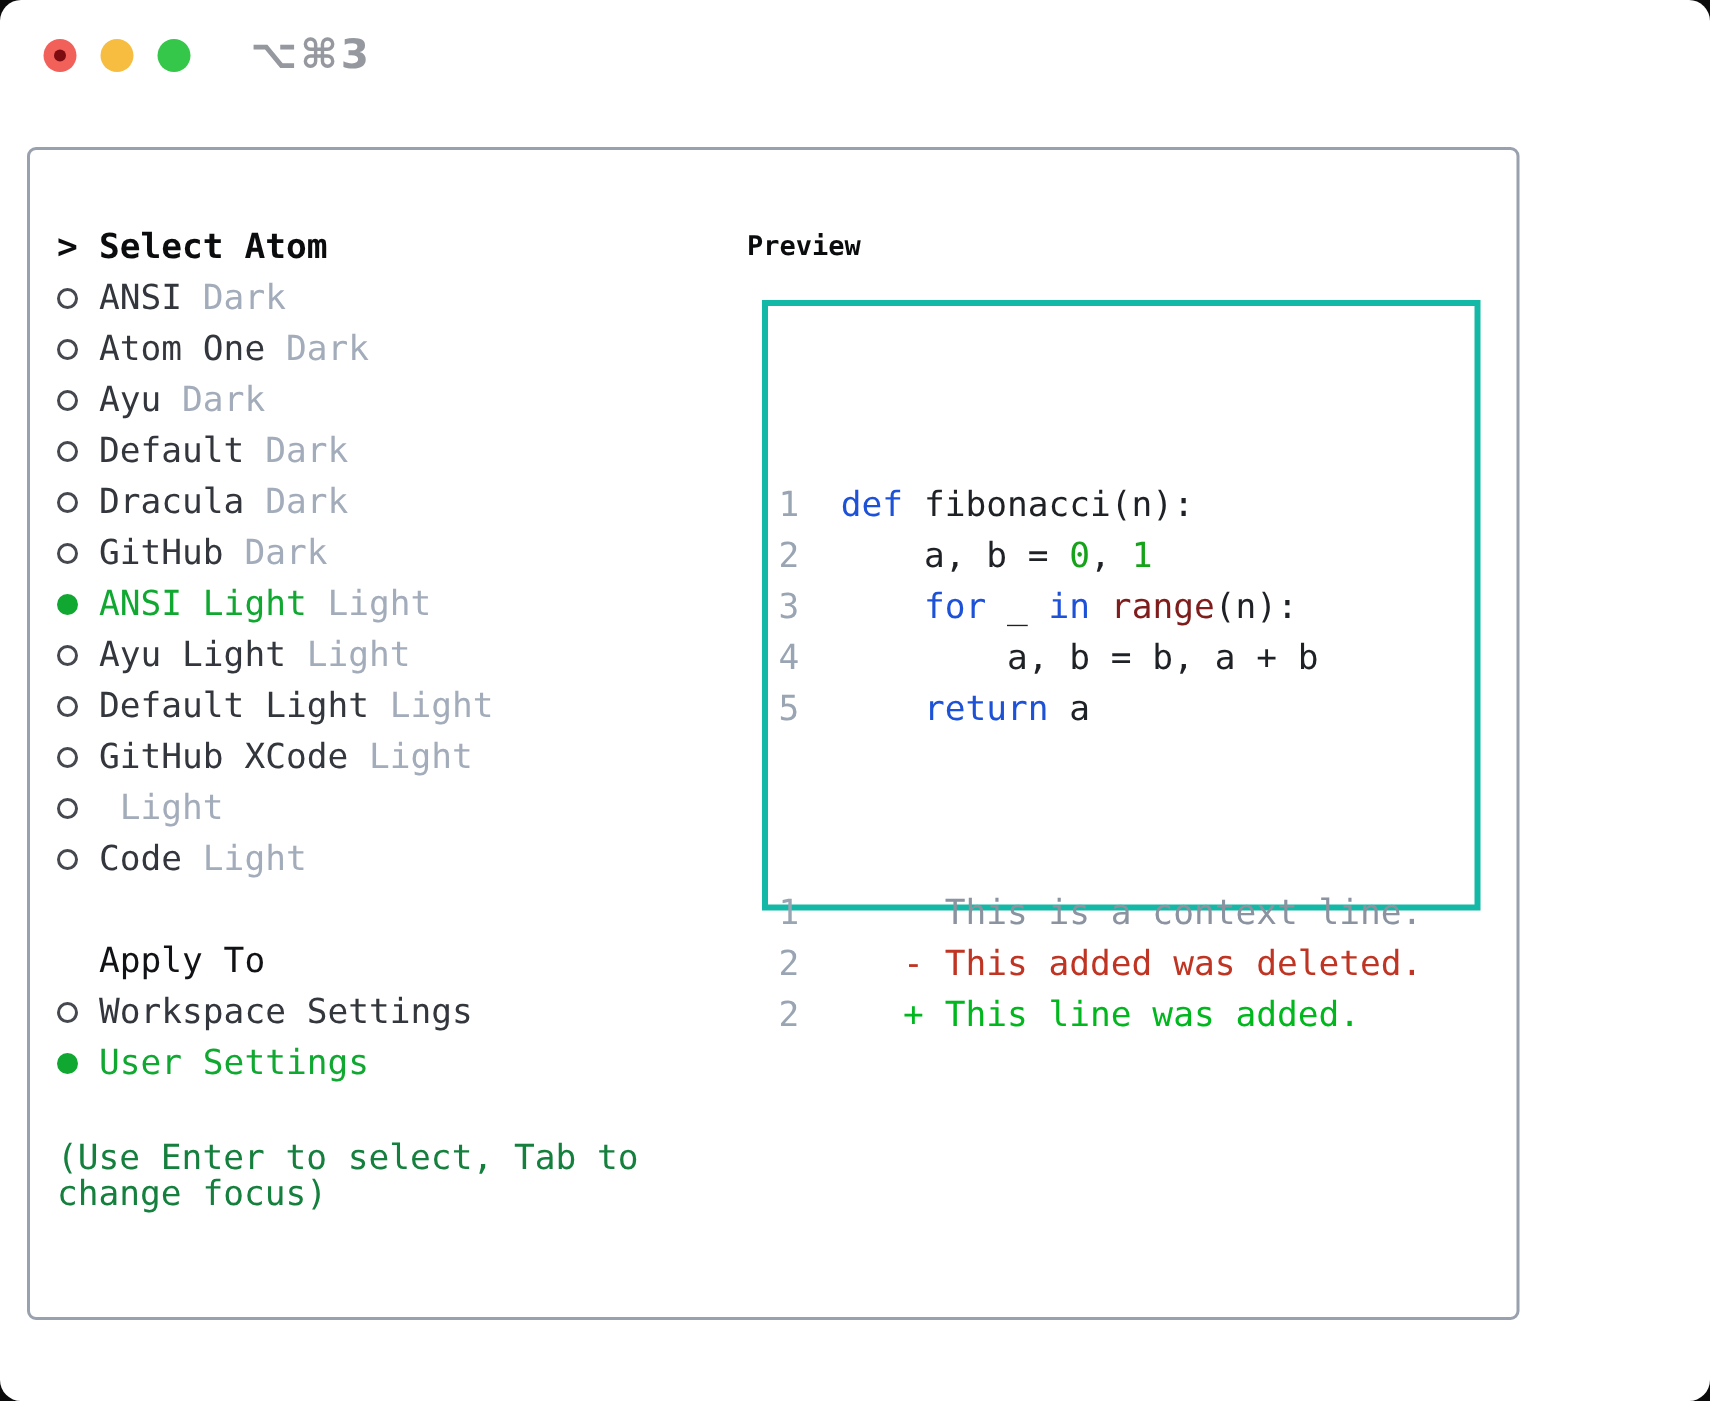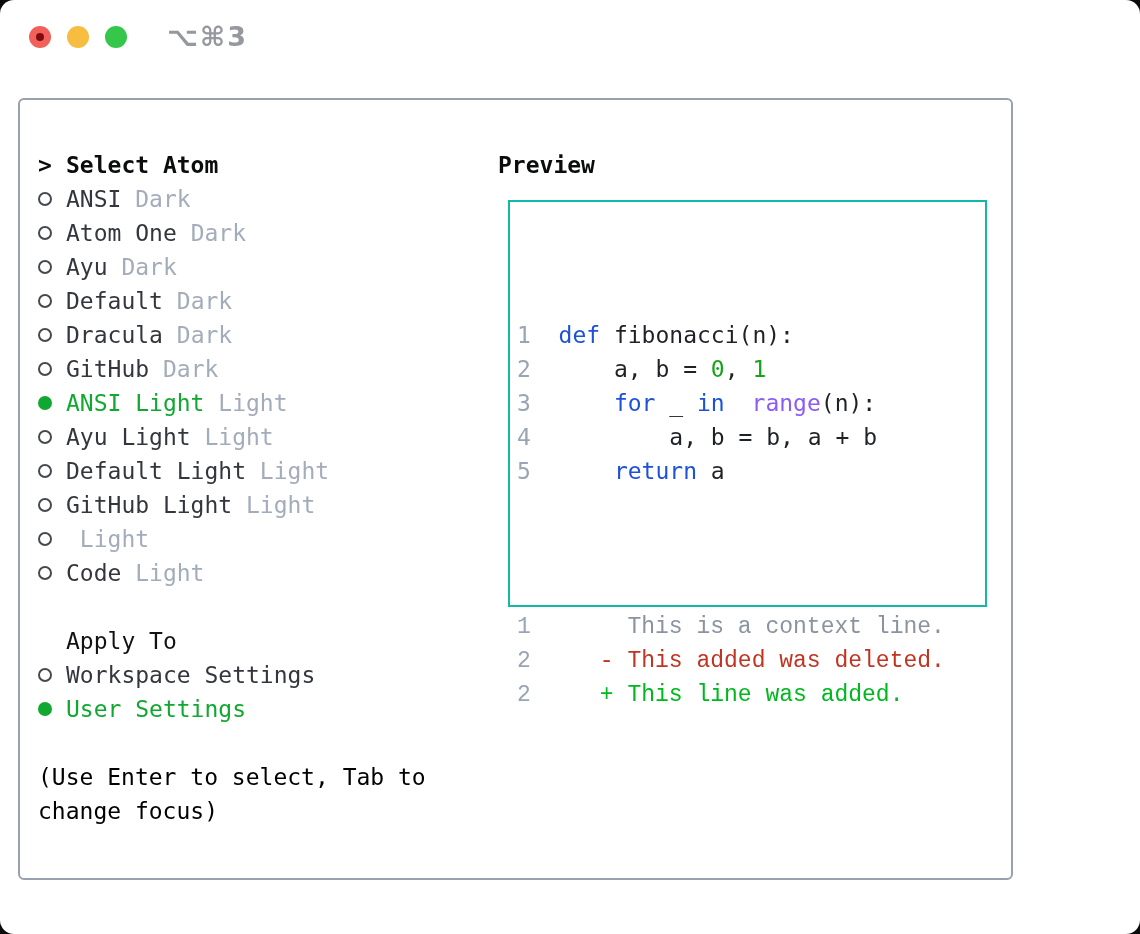--- a/index.html
+++ b/index.html
@@ -35,39 +35,39 @@
   .circle{width:14px;height:14px;border:2px solid #45494f;border-radius:50%;box-sizing:border-box;}
   .circle.filled{background:#11a832;border-color:#11a832;}
   .prompt{font-weight:bold;color:#0b0c0d;}
   .hdr-label{font-weight:bold;color:#0b0c0d;}
   .sub-hdr{color:#101215;}
   .t-name{color:#33373d;}
   .t-name.selected{color:#11a832;}
   .t-variant{color:#a3acba;padding-left:1ch;}
   .opt-label.selected{color:#11a832;}
   .spacer{height:34px;}
-  .hint{color:#000000;white-space:normal;line-height:34px;}
+  .hint{color:#15803d;white-space:normal;line-height:24px;}
   
   .preview-title{
-    position:absolute;left:478px;top:48px;font-size:23px;line-height:34px;
+    position:absolute;left:478px;top:48px;font-size:18px;line-height:34px;
     font-weight:bold;color:#0b0c0d;text-align:right;
   }
   .preview-box{
     position:absolute;left:488px;top:100px;width:479px;height:407px;
-    border:2px solid #14b8a6;box-sizing:border-box;background:#fff;
+    border:4px solid #14b8a6;box-sizing:border-box;background:#fff;
   }
   .code{
     position:absolute;left:7px;top:48px;font-size:23px;line-height:34px;white-space:pre;
   }
   .code-line,.diff-line{height:34px;}
-  .diff-block{margin-top:54px;font-family:Liberation Mono, monospace;}
+  .diff-block{margin-top:34px;}
   .ln{display:inline-block;width:3ch;color:#9aa5b3;}
   .tok-p{color:#1e2126;}
   .tok-k{color:#1d52d8;}
-  .tok-b{color:#8b5cf6;margin-left:13px;}
+  .tok-b{color:#7f1d1d;}
   .tok-n{color:#16a31a;}
   .diff-context{color:#8a939f;}
   .diff-deleted{color:#bf3422;}
   .diff-added{color:#00b71e;}
 </style>
 </head>
 <body>
 
 <div class="window">
 
@@ -89,21 +89,21 @@
       <div id="theme-list">
           <div class="row"><span class="marker"><span class="circle"></span></span><span class="t-name">ANSI</span><span class="t-variant">Dark</span></div>
           <div class="row"><span class="marker"><span class="circle"></span></span><span class="t-name">Atom One</span><span class="t-variant">Dark</span></div>
           <div class="row"><span class="marker"><span class="circle"></span></span><span class="t-name">Ayu</span><span class="t-variant">Dark</span></div>
           <div class="row"><span class="marker"><span class="circle"></span></span><span class="t-name">Default</span><span class="t-variant">Dark</span></div>
           <div class="row"><span class="marker"><span class="circle"></span></span><span class="t-name">Dracula</span><span class="t-variant">Dark</span></div>
           <div class="row"><span class="marker"><span class="circle"></span></span><span class="t-name">GitHub</span><span class="t-variant">Dark</span></div>
           <div class="row"><span class="marker"><span class="circle filled"></span></span><span class="t-name selected">ANSI Light</span><span class="t-variant">Light</span></div>
           <div class="row"><span class="marker"><span class="circle"></span></span><span class="t-name">Ayu Light</span><span class="t-variant">Light</span></div>
           <div class="row"><span class="marker"><span class="circle"></span></span><span class="t-name">Default Light</span><span class="t-variant">Light</span></div>
-          <div class="row"><span class="marker"><span class="circle"></span></span><span class="t-name">GitHub Light</span><span class="t-variant">Light</span></div>
+          <div class="row"><span class="marker"><span class="circle"></span></span><span class="t-name">GitHub XCode</span><span class="t-variant">Light</span></div>
           <div class="row"><span class="marker"><span class="circle"></span></span><span class="t-variant">Light</span></div>
           <div class="row"><span class="marker"><span class="circle"></span></span><span class="t-name">Code</span><span class="t-variant">Light</span></div>
         </div>
 
       <div class="spacer"></div>
 
       <div class="row">
         <span class="marker"></span>
         <span class="sub-hdr">Apply To</span>
       </div>

